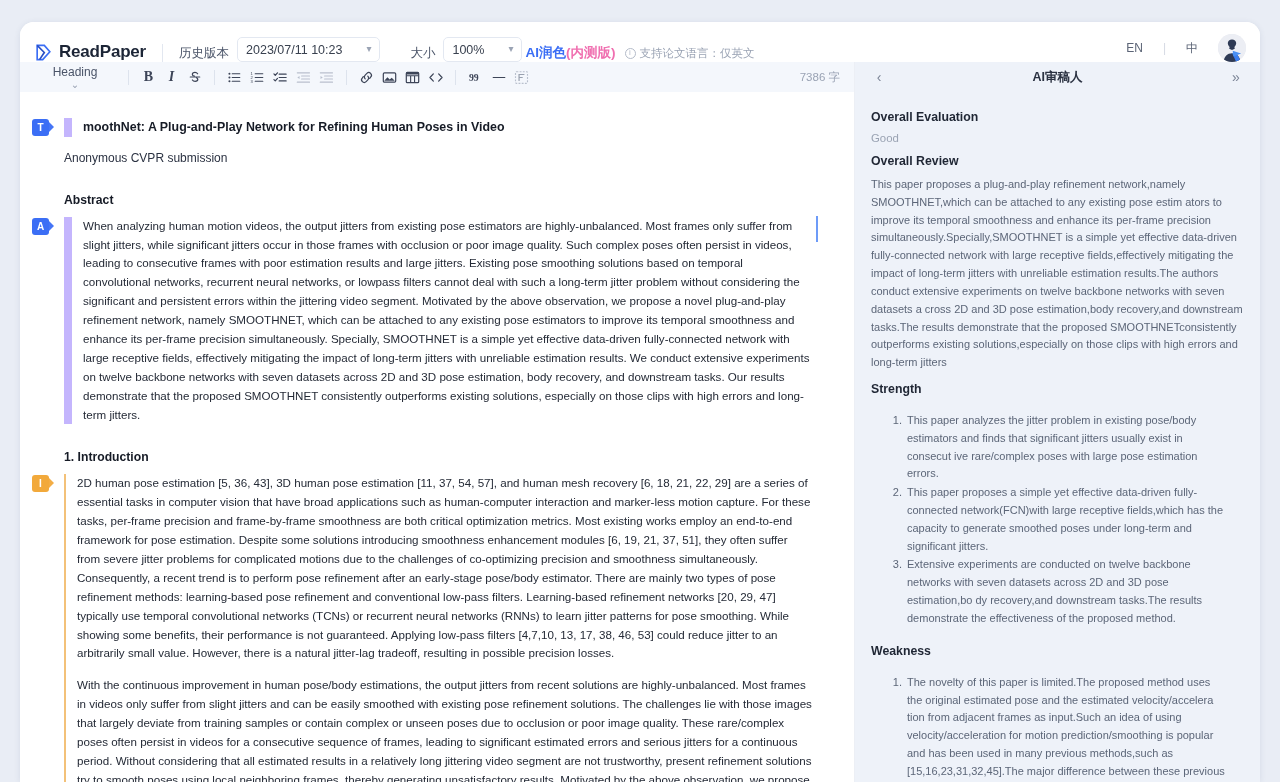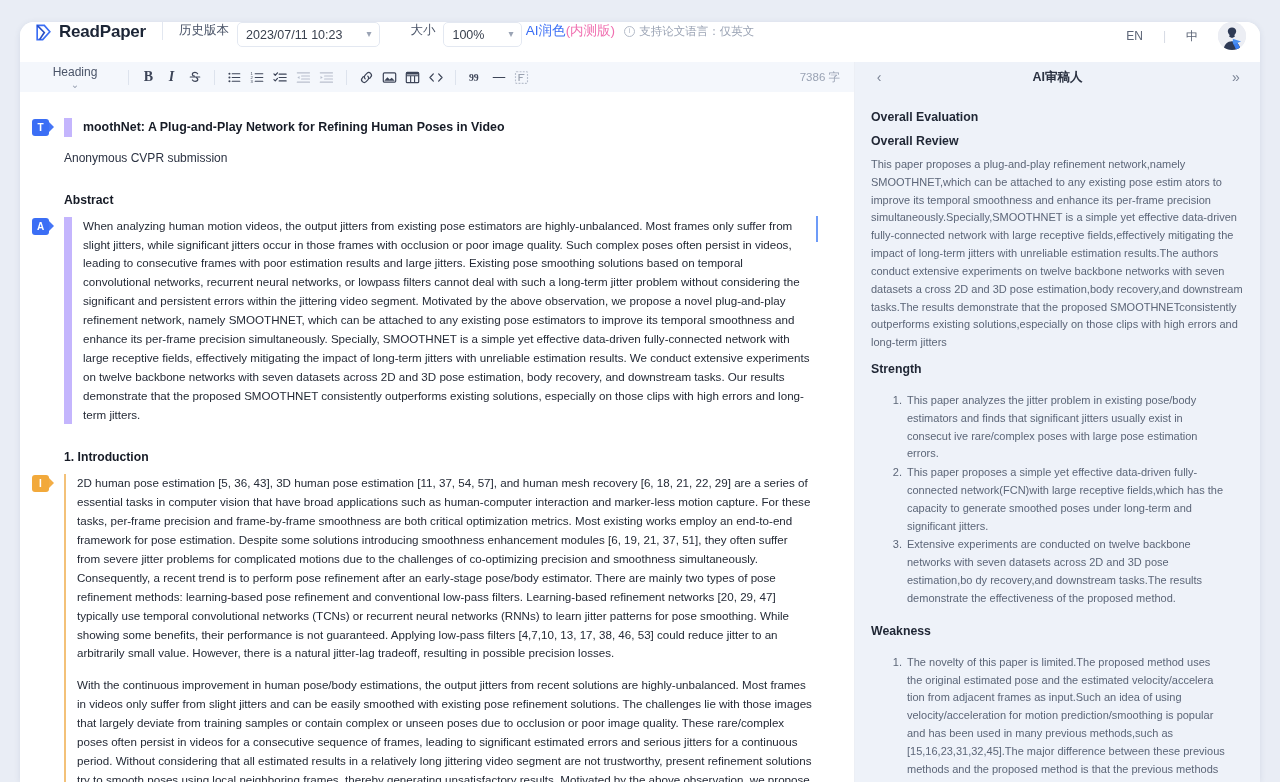--- a/index.html
+++ b/index.html
@@ -25,21 +25,21 @@
     box-shadow: 0 1px 6px rgba(40,60,100,.10);
     display: flex;
     flex-direction: column;
   }
 
   
   .header {
     height: 40px;
     flex: 0 0 40px;
     display: flex;
-    align-items: flex-start;
+    align-items: flex-end;
     padding: 0 14px 0 14px;
     background: #fff;
     position: relative;
   }
   .brand {
     display: flex;
     align-items: center;
     gap: 6px;
     font-size: 17px;
     font-weight: bold;
@@ -66,21 +66,21 @@
     color: #9aa3b4; font-size: 10px; line-height: 1; transform: translateY(-1px);
   }
   .gap18 { width: 30px; }
   .hdr-center {
     position: absolute; left: 0; right: 0;
     display: flex; align-items: center; justify-content: center;
     gap: 9px; pointer-events: none;
   }
   .hdr-center > * { pointer-events: auto; }
   .ai-polish {
-    font-size: 13.5px; font-weight: normal;
+    font-size: 13.5px; font-weight: bold;
   }
   .ai-polish .p1 { color: #3b6ef5; }
   .ai-polish .p2 { color: #f06fb0; }
   .hdr-hint {
     font-size: 11.5px; color: #9aa3b4;
     display: inline-flex; align-items: center; gap: 4px;
   }
   .info-circle {
     width: 11px; height: 11px; border: 1px solid #b4bbc9; border-radius: 50%;
     display: inline-flex; align-items: center; justify-content: center;
@@ -428,20 +428,21 @@
     </div>
 
     <div class="review-pane">
       <div class="review-head">
         <span class="rh-ic">‹</span>
         <span class="rh-title">AI审稿人</span>
         <span class="rh-ic">»</span>
       </div>
       <div class="review-body">
         <div class="rv-h">Overall Evaluation</div>
+        <div class="rv-good">Good</div>
 
         <div class="rv-h">Overall Review</div>
         <p class="rv-p">This paper proposes a plug-and-play refinement network,namely SMOOTHNET,which can be attached to any existing pose estim ators to improve its temporal smoothness and enhance its per-frame precision simultaneously.Specially,SMOOTHNET is a simple yet effective data-driven fully-connected network with large receptive fields,effectively mitigating the impact of long-term jitters with unreliable estimation results.The authors conduct extensive experiments on twelve backbone networks with seven datasets a cross 2D and 3D pose estimation,body recovery,and downstream tasks.The results demonstrate that the proposed SMOOTHNETconsistently outperforms existing solutions,especially on those clips with high errors and long-term jitters</p>
 
         <div class="rv-h">Strength</div>
         <ol class="rv-list">
           <li>This paper analyzes the jitter problem in existing pose/body estimators and finds that significant  jitters usually exist in consecut ive rare/complex poses with large pose estimation errors.</li>
           <li>This paper proposes a simple yet effective data-driven fully-connected network(FCN)with large receptive fields,which has the capacity to generate smoothed poses under long-term and significant jitters.</li>
           <li>Extensive experiments are conducted on twelve backbone networks with seven datasets across 2D and 3D pose estimation,bo dy recovery,and downstream tasks.The results demonstrate the effectiveness of the proposed method.</li>
         </ol>

